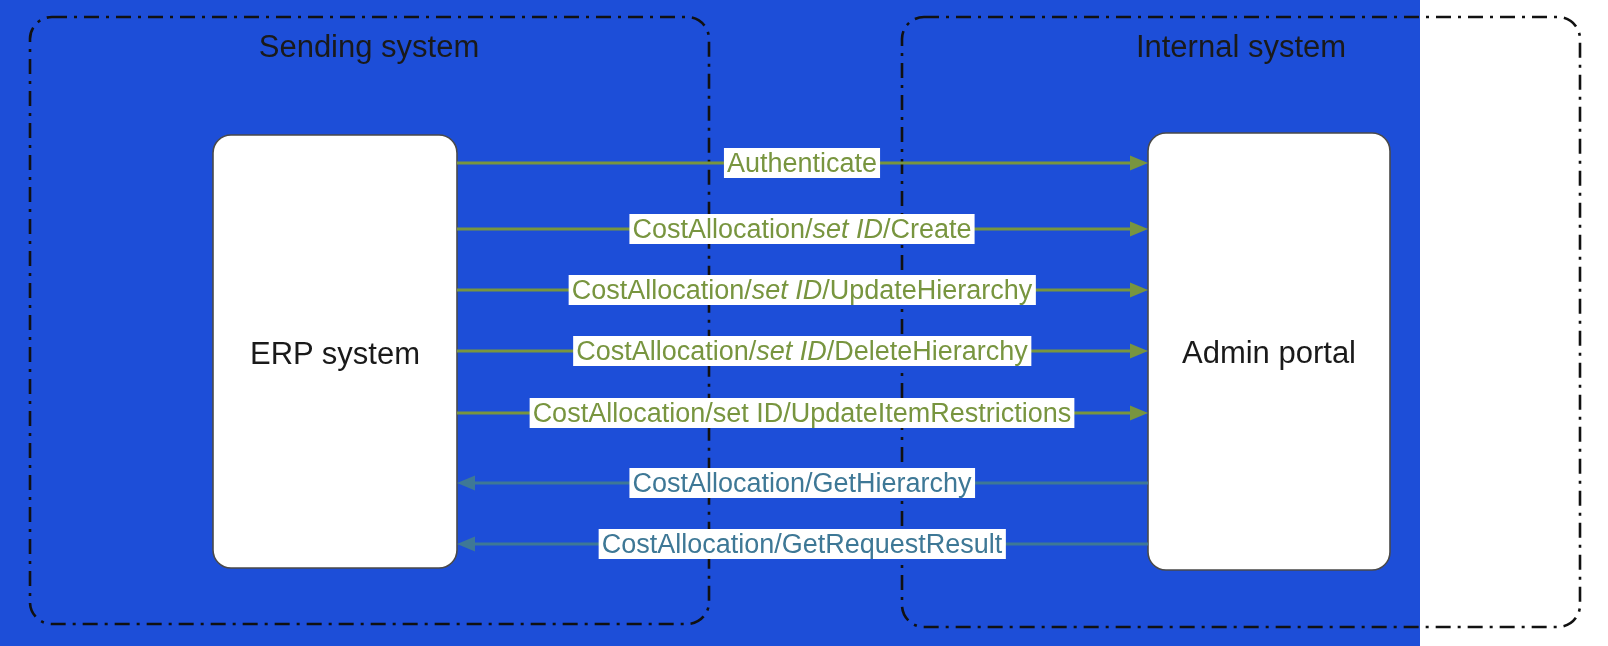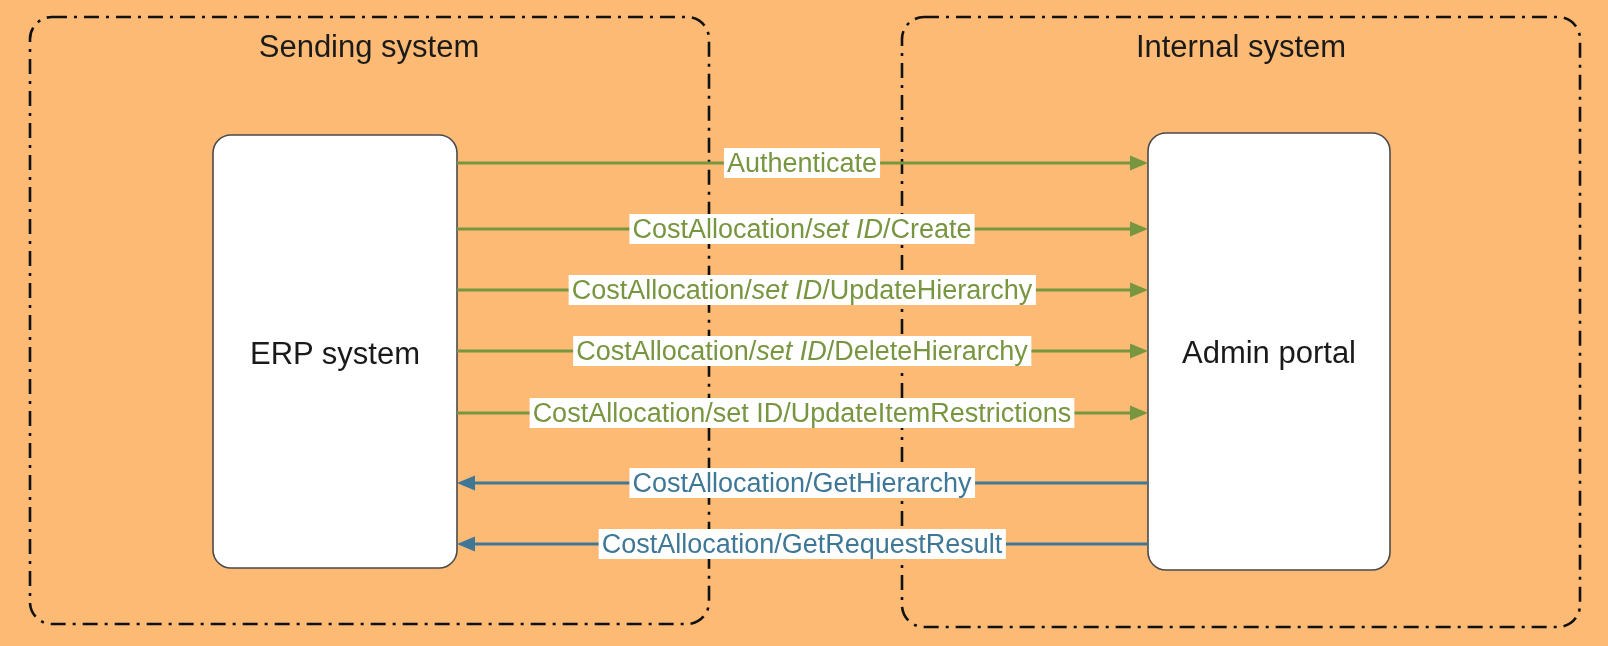--- a/index.html
+++ b/index.html
@@ -3,21 +3,21 @@
 <meta charset="utf-8">
 <style>
   :root{
     --request:#78953F;
     --response:#3E7896;
     --frame:#111111;
     --node-border:#4a4a4a;
     --text:#1a1a1a;
   }
   html,body{margin:0;padding:0;background:#ffffff;}
-  .stage{width:1608px;height:646px;position:relative;background:#fdba74;text-decoration:underline;}
+  .stage{width:1420px;height:646px;position:relative;background:#1d4ed8;text-decoration:underline;}
   svg{display:block;font-family:"Liberation Sans", sans-serif;}
   .boundary{fill:none;stroke:var(--frame);stroke-width:2.6;stroke-dasharray:15 7 3 7;}
   .node{fill:#ffffff;stroke:var(--node-border);stroke-width:1.6;}
   .title{fill:var(--text);font-size:31px;text-anchor:middle;}
   .node-label{fill:var(--text);font-size:31px;text-anchor:middle;dominant-baseline:central;}
   .req-line{stroke:var(--request);stroke-width:2.8;}
   .res-line{stroke:var(--response);stroke-width:2.8;}
   .req-head{fill:var(--request);}
   .res-head{fill:var(--response);}
   .label-bg{fill:#ffffff;}

